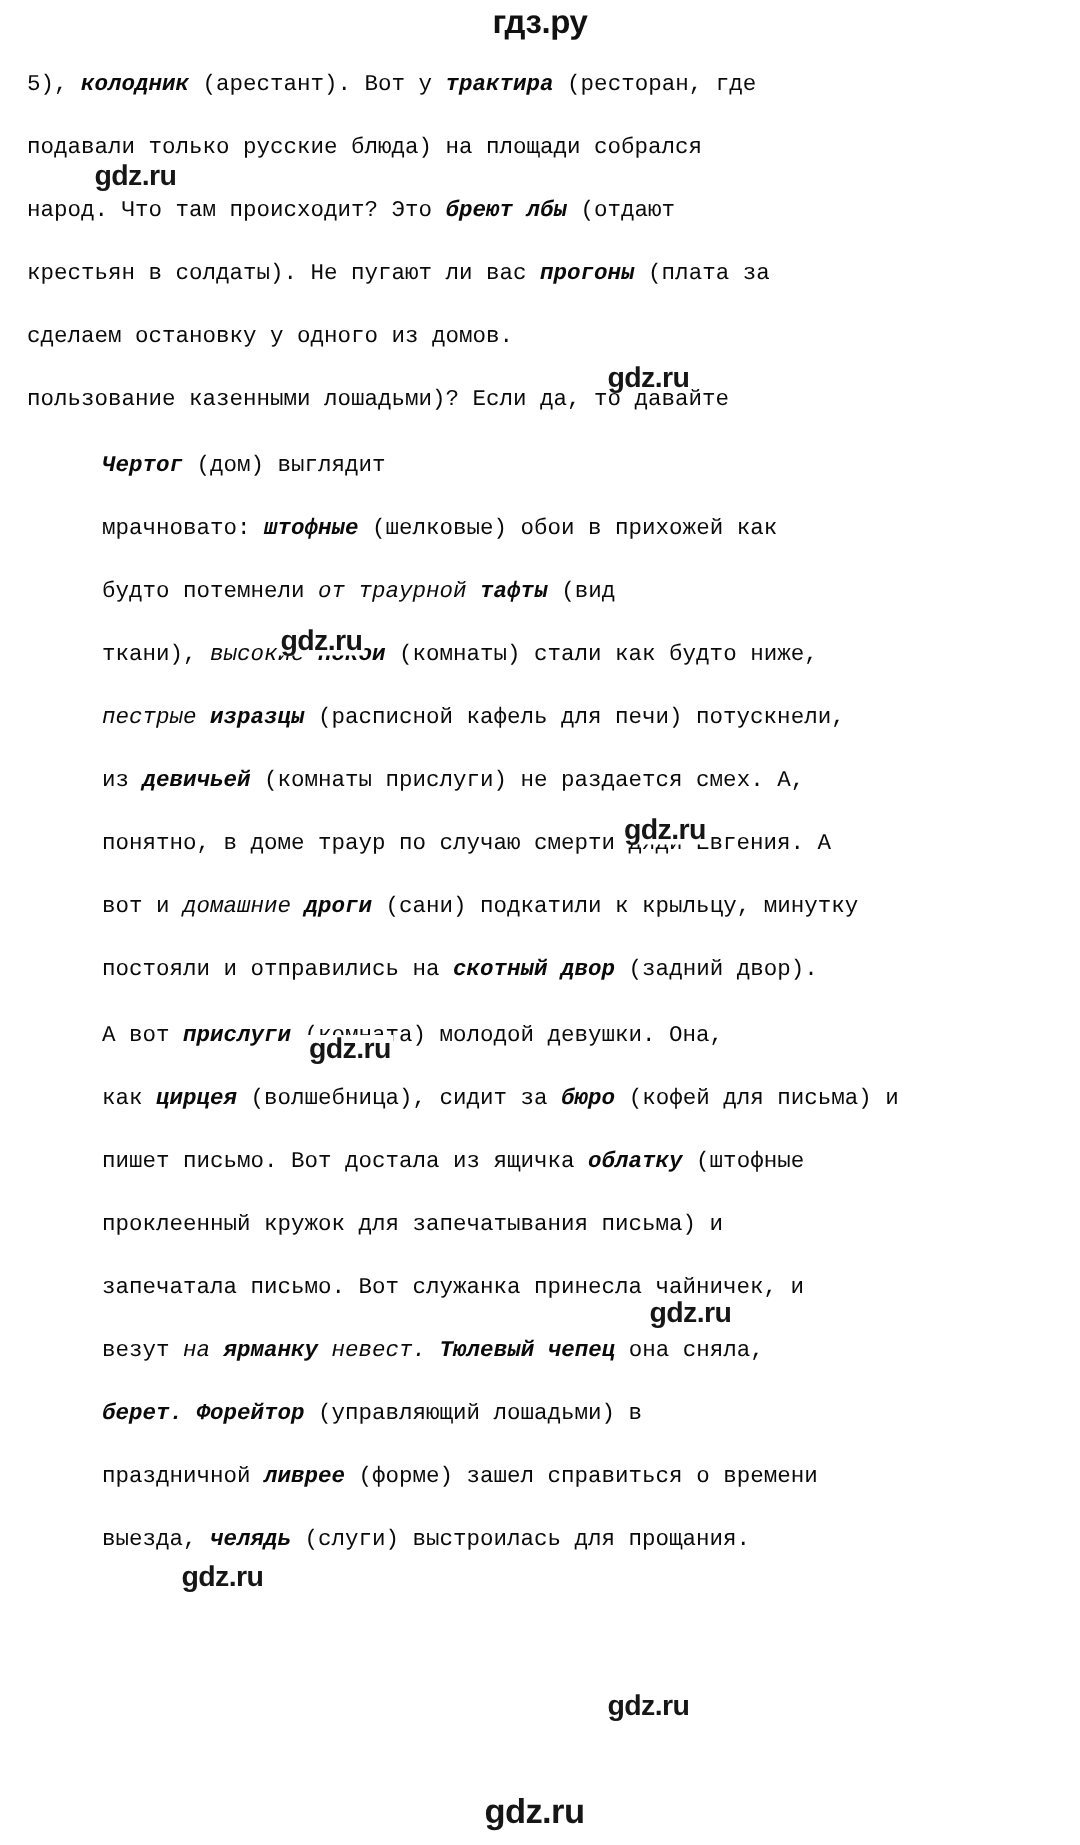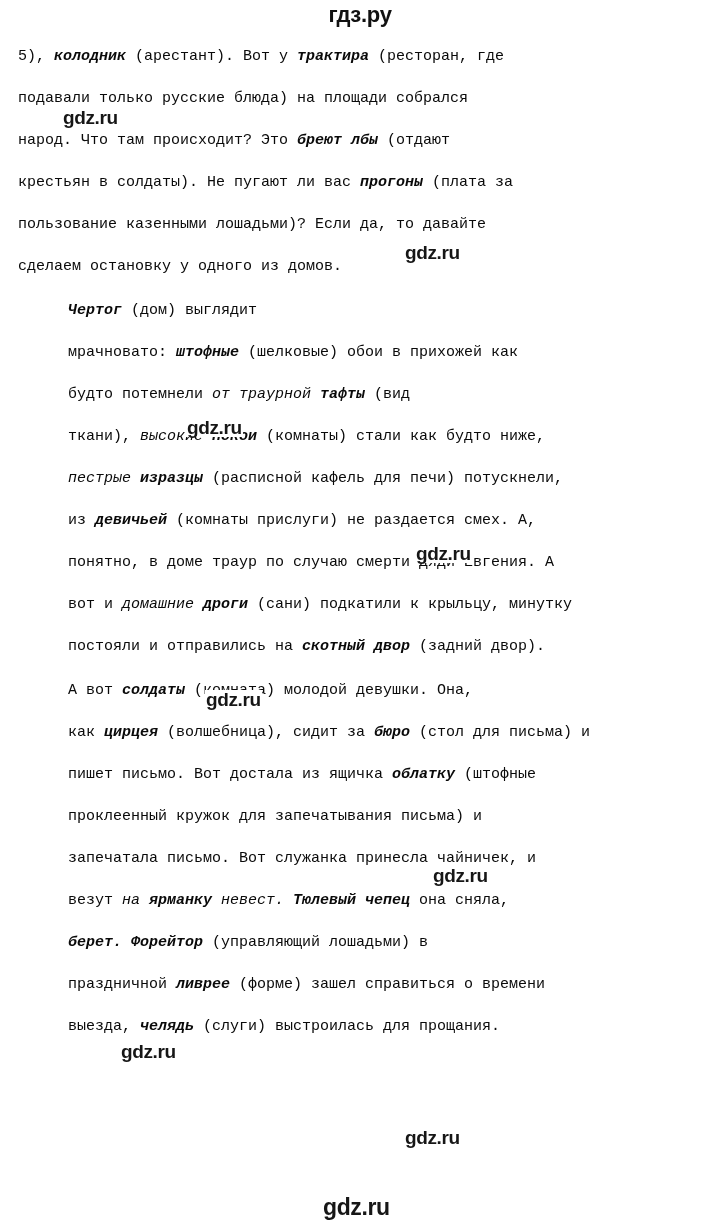--- a/index.html
+++ b/index.html
@@ -101,37 +101,37 @@
 <div id="page">
 
   <div class="top-brand">гдз.ру</div>
 
   <div class="doc">
       <div class="para">
         <span class="line"><span>5), </span><b class="bi">колодник</b><span> (арестант).   Вот   у </span><b class="bi">трактира</b><span> (ресторан,   где</span></span>
         <span class="line"><span>подавали   только   русские   блюда)   на   площади   собрался</span></span>
         <span class="line"><span>народ.  Что   там   происходит?  Это </span><b class="bi">бреют   лбы</b><span> (отдают</span></span>
         <span class="line"><span>крестьян в солдаты). Не пугают ли вас </span><b class="bi">прогоны</b><span> (плата за</span></span>
+        <span class="line"><span>сделаем остановку у одного из домов.</span></span>
         <span class="line"><span>пользование   казенными   лошадьми)?  Если   да,   то   давайте</span></span>
-        <span class="line"><span>сделаем остановку у одного из домов.</span></span>
       </div>
       <div class="para indent">
         <span class="line"><b class="bi">Чертог</b><span> (дом)                                      выглядит</span></span>
         <span class="line"><span>мрачновато: </span><b class="bi">штофные</b><span> (шелковые)  обои  в  прихожей  как</span></span>
         <span class="line"><span>будто          потемнели </span><i class="it">от</i><span>          </span><i class="it">траурной </i><b class="bi">тафты</b><span> (вид</span></span>
         <span class="line"><span>ткани), </span><i class="it">высокие </i><b class="bi">покои</b><span> (комнаты)  стали  как  будто  ниже,</span></span>
         <span class="line"><i class="it">пестрые </i><b class="bi">изразцы</b><span> (расписной кафель для печи) потускнели,</span></span>
         <span class="line"><span>из </span><b class="bi">девичьей</b><span> (комнаты   прислуги)   не   раздается   смех.  А,</span></span>
         <span class="line"><span>понятно, в доме траур по случаю смерти дяди Евгения. А</span></span>
         <span class="line"><span>вот и </span><i class="it">домашние </i><b class="bi">дроги</b><span> (сани) подкатили к крыльцу, минутку</span></span>
         <span class="line"><span>постояли и отправились на </span><b class="bi">скотный двор</b><span> (задний двор).</span></span>
       </div>
       <div class="para indent">
-        <span class="line"><span>А   вот </span><b class="bi">солдаты</b><span> (комната)   молодой   девушки.   Она,</span></span>
-        <span class="line"><span>как </span><b class="bi">цирцея</b><span> (волшебница), сидит за </span><b class="bi">бюро</b><span> (стол для письма) и</span></span>
+        <span class="line"><span>А   вот </span><b class="bi">прислуги</b><span> (комната)   молодой   девушки.   Она,</span></span>
+        <span class="line"><span>как </span><b class="bi">цирцея</b><span> (волшебница), сидит за </span><b class="bi">бюро</b><span> (кофей для письма) и</span></span>
         <span class="line"><span>пишет письмо. Вот достала из ящичка </span><b class="bi">облатку</b><span> (штофные</span></span>
         <span class="line"><span>проклеенный    кружок    для    запечатывания    письма)    и</span></span>
         <span class="line"><span>запечатала письмо. Вот служанка принесла чайничек,  и</span></span>
         <span class="line"><span>везут </span><i class="it">на </i><b class="bi">ярманку</b><i class="it"> невест.</i><span> </span><b class="bi">Тюлевый      чепец</b><span>   она     сняла,</span></span>
         <span class="line"><b class="bi">берет. Форейтор</b><span> (управляющий                лошадьми)         в</span></span>
         <span class="line"><span>праздничной </span><b class="bi">ливрее</b><span> (форме)  зашел  справиться  о  времени</span></span>
         <span class="line"><span>выезда, </span><b class="bi">челядь</b><span> (слуги) выстроилась для прощания.</span></span>
       </div>
     </div>
 

